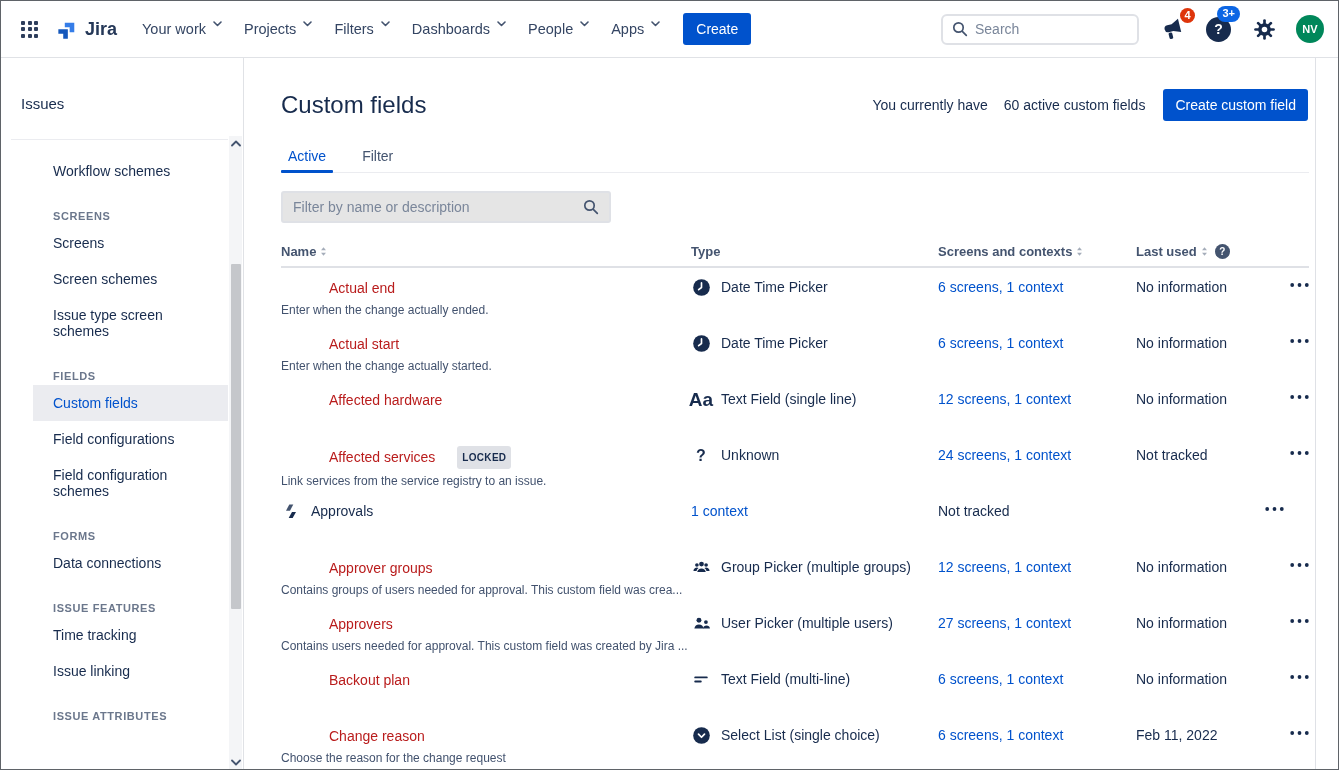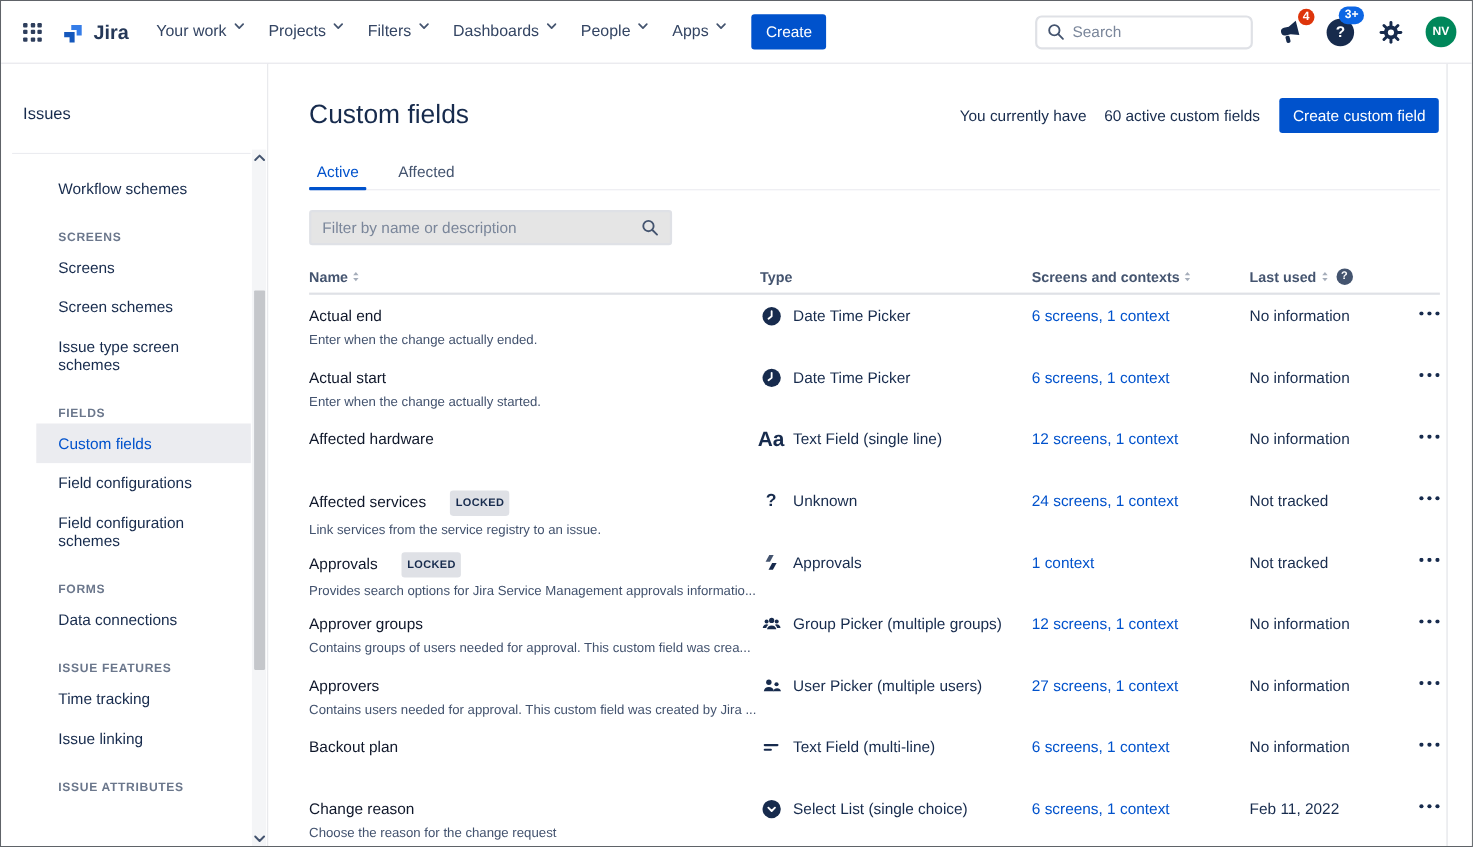--- a/index.html
+++ b/index.html
@@ -66,21 +66,21 @@
   .filter-box input{flex:1;border:none;outline:none;background:transparent;font-size:14px;font-family:inherit;color:#172B4D;min-width:0;}
   .filter-box input::placeholder{color:#7A869A;}
 
   
   .table{margin-top:21px;}
   .thead{display:grid;grid-template-columns:410px 247px 198px 152px 1fr;padding-bottom:7px;border-bottom:2px solid #DFE1E6;}
   .th{display:flex;align-items:center;gap:4px;font-size:13px;font-weight:600;color:#44546F;}
   .help-dot{width:15px;height:15px;border-radius:50%;background:#44546F;color:#fff;font-size:10px;font-weight:700;display:flex;align-items:center;justify-content:center;margin-left:3px;cursor:pointer;}
   .trow{display:grid;grid-template-columns:410px 247px 198px 152px 1fr;height:56px;padding-top:10px;}
   .name-line{line-height:19px;}
-  .field-link{color:#0f172a;font-size:14px;}
+  .field-link{color:#b91c1c;font-size:14px;margin-left:48px;}
   .locked{background:#DFE1E6;color:#172B4D;font-size:10px;font-weight:700;border-radius:3px;padding:2px 5px;margin-left:22px;letter-spacing:.3px;display:inline-block;vertical-align:1px;}
   .desc{margin-top:5px;font-size:12px;color:#42526E;}
   .type-cell{display:flex;align-items:flex-start;gap:10px;}
   .type-icon{width:20px;height:19px;display:flex;justify-content:center;align-items:center;}
   .type-icon .aa{font-weight:700;font-size:19px;color:#172B4D;}
   .type-icon .q{font-weight:700;font-size:16px;color:#172B4D;}
   .type-label{font-size:14px;color:#172B4D;line-height:19px;}
   .screens-link{color:#0052CC;font-size:14px;line-height:19px;}
   .last-cell{font-size:14px;color:#172B4D;line-height:19px;}
   .actions-cell{justify-self:end;padding-right:2px;}
@@ -253,21 +253,21 @@
     <div class="page-header">
       <h1 class="page-title">Custom fields</h1>
       <div class="header-right">
         <span class="summary"><span>You currently have </span><b>60</b><span> active custom fields</span></span>
         <button class="btn-primary">Create custom field</button>
       </div>
     </div>
 
     <div id="tabs" class="tabs">
         <div class="tab active"><span>Active</span></div>
-        <div class="tab"><span>Affected</span></div>
+        <div class="tab"><span>Filter</span></div>
       </div>
 
     <div class="filter-row">
       <div class="filter-box">
         <input placeholder="Filter by name or description" style="">
         <span style="display:flex;">
           <svg width="16" height="16" viewBox="0 0 16 16">
               <circle cx="6.5" cy="6.5" r="4.7" fill="none" stroke="#44546F" stroke-width="1.7"></circle>
               <path d="M10.3 10.3 L14.3 14.3" stroke="#44546F" stroke-width="1.7" stroke-linecap="round"></path>
             </svg>
@@ -417,24 +417,20 @@
                       <circle cx="2.2" cy="2" r="1.9"></circle>
                       <circle cx="9.5" cy="2" r="1.9"></circle>
                       <circle cx="16.8" cy="2" r="1.9"></circle>
                     </g>
                   </svg>
                 </span>
               </button>
             </div>
           </div>
           <div class="trow">
-            <div class="td name-cell">
-              <div class="name-line"><a class="field-link">Approvals</a><span class="locked">LOCKED</span></div>
-              <div class="desc">Provides search options for Jira Service Management approvals informatio...</div>
-            </div>
             <div class="td type-cell">
               <span class="type-icon">
                 <svg width="16" height="19" viewBox="0 0 24 24">
                   <path d="M9.5 1.5h6l-5 9.2h-6z" fill="#44546F"></path>
                   <path d="M13.5 12.6h6l-5 9.2h-6z" fill="#172B4D"></path>
                 </svg>
               </span>
               <span class="type-label">Approvals</span>
             </div>
             <div class="td"><a class="screens-link">1 context</a></div>

